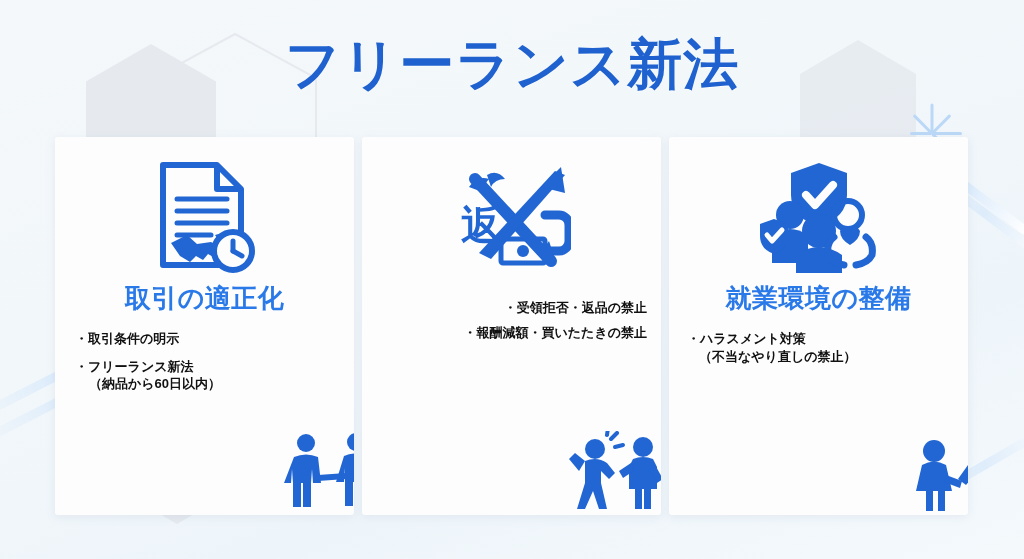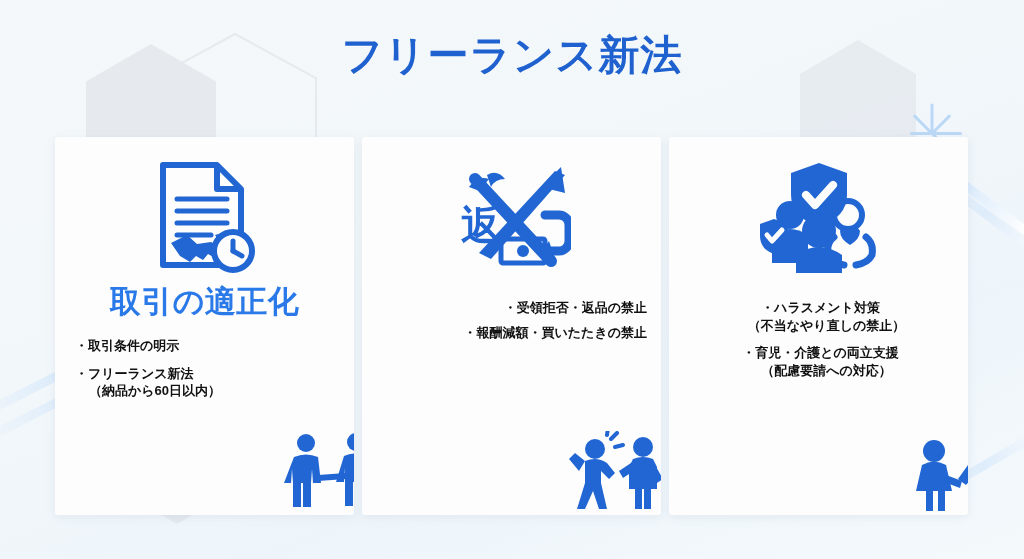--- a/index.html
+++ b/index.html
@@ -34,54 +34,54 @@
     filter:blur(.4px);}
   .streak.s1{left:-40px;top:352px;width:270px;transform:rotate(-27deg);}
   .streak.s2{left:-30px;top:386px;width:220px;transform:rotate(-27deg);opacity:.75;}
   .streak.s3{right:-20px;top:180px;width:160px;transform:rotate(37deg);}
   .streak.s4{right:-30px;top:212px;width:130px;transform:rotate(37deg);opacity:.7;}
   .streak.s5{right:-40px;bottom:92px;width:150px;transform:rotate(-30deg);opacity:.7;}
 
   
   .title{
     position:absolute;top:28px;left:0;right:0;text-align:center;
-    font-size:41px;font-weight:bold;letter-spacing:1px;
+    font-size:55px;font-weight:bold;letter-spacing:1px;
     color:#1f62cf;
     text-shadow:0 1px 0 rgba(255,255,255,.6);
     white-space:nowrap;
   }
 
   
   .cards{position:absolute;top:137px;left:55px;width:913px;height:378px;
     display:flex;justify-content:space-between;}
   .card{
     position:relative;
     width:299px;height:378px;
     background:#fdfdfd;
     border-radius:3px;
     box-shadow:0 2px 10px rgba(120,140,170,.13);
     overflow:hidden;
   }
   .card-icon{height:140px;display:flex;align-items:center;justify-content:center;padding-top:8px;}
   .card-icon svg{display:block;}
   .card-head{
-    text-align:center;color:#2a79e8;font-weight:bold;font-size:31px;
+    text-align:center;color:#2a79e8;font-weight:bold;font-size:26px;
     letter-spacing:.5px;margin-top:-4px;
   }
   .card-body{margin-top:14px;padding:0 14px;}
   .bullet{
     color:#111;font-size:13px;font-weight:bold;line-height:1.36;
     margin-bottom:10px;
   }
   .bullet .l1{display:block;white-space:nowrap;}
   .bullet .l2{display:block;white-space:nowrap;padding-left:14px;}
   .c1 .card-body{padding-left:20px;}
   .c2 .card-body{padding-left:14px;text-align:right;}
   .c2 .bullet{margin-bottom:7px;}
-  .c3 .card-body{padding-left:18px;text-align:center;}
+  .c3 .card-body{padding-left:18px;}
   .c3 .bullet .l2{padding-left:12px;}
 
   .people{position:absolute;bottom:0;right:4px;}
   .people.p1{right:-34px;bottom:6px;}
   .people.p2{right:-12px;bottom:6px;}
   .people.p3{right:-46px;bottom:4px;}
   .people svg{display:block;}
 </style>
 </head>
 <body>
@@ -229,28 +229,25 @@
             <circle cx="63" cy="74" r="17"></circle>
             <path d="M40 98 q23 -16 46 0 v18 h-46 z"></path>
             <path d="M18 62 l14 5 v12 q0 13 -14 18 q-14 -5 -14 -18 v-12 z"></path>
             <path d="M11 78 l5 6 l10 -11" fill="none" stroke="#fdfdfd" stroke-width="5" stroke-linecap="round" stroke-linejoin="round"></path>
             <path d="M104 74 q-5 -8 -10 -2 q-5 -6 -10 2 q0 8 10 14 q10 -6 10 -14z"></path>
             <path d="M78 80 q-8 6 -6 18 q4 8 16 10" fill="none" stroke="#2166d3" stroke-width="7" stroke-linecap="round"></path>
             <path d="M110 80 q8 6 6 18 q-4 8 -16 10" fill="none" stroke="#2166d3" stroke-width="7" stroke-linecap="round"></path>
           </g>
         </svg>
       </div>
+      <div class="card-head">就業環境の整備</div>
       <div class="card-body">
         <div class="bullet">
           <span class="l1">・ハラスメント対策</span>
           <span class="l2">（不当なやり直しの禁止）</span>
-        </div>
-        <div class="bullet">
-          <span class="l1">・育児・介護との両立支援</span>
-          <span class="l2">（配慮要請への対応）</span>
         </div>
       </div>
       <div class="people p3">
         <svg width="118" height="80" viewBox="0 0 118 80">
           <g fill="#2166d3">
             <circle cx="38" cy="20" r="11"></circle>
             <path d="M26 34 q12 -7 24 0 l6 26 h-36 z"></path>
             <rect x="30" y="60" width="7" height="20"></rect>
             <rect x="42" y="60" width="7" height="20"></rect>
             <path d="M50 44 l16 6 l-2 7 l-16 -6 z"></path>

